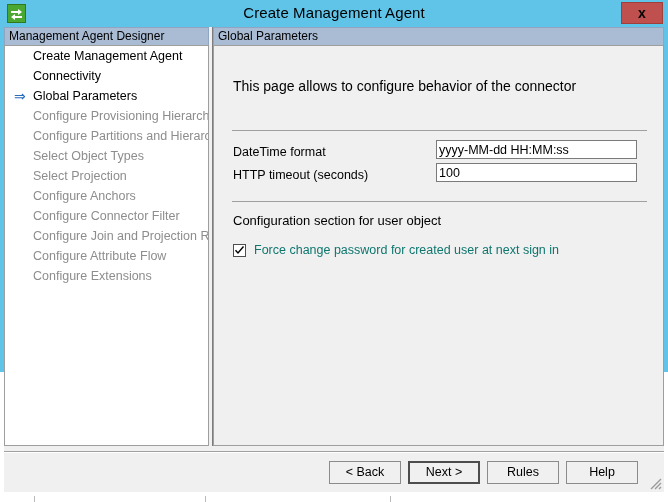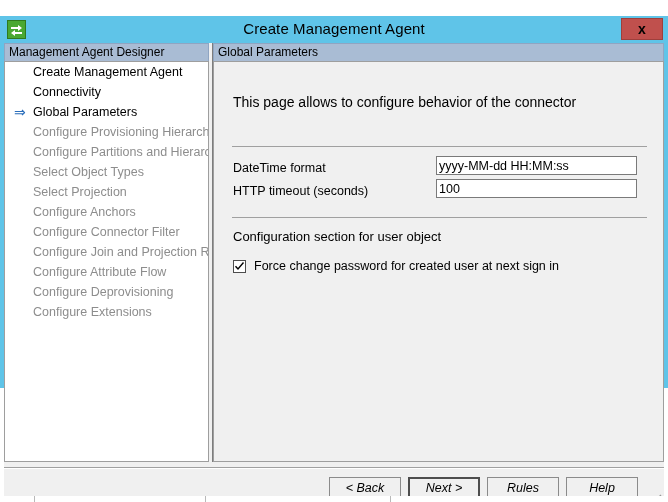--- a/index.html
+++ b/index.html
@@ -10,21 +10,21 @@
   body {
     width: 668px;
     height: 502px;
     overflow: hidden;
     font-family: "Liberation Sans", sans-serif;
   }
 
   
   .window {
     position: absolute;
-    left: 0; top: 16px;
+    left: 0; top: 0;
     width: 668px;
     height: 372px;
     background: #5fc4e8;
     box-sizing: border-box;
   }
 
   
   .titlebar {
     position: absolute;
     left: 0; top: 0;
@@ -237,21 +237,21 @@
     width: 13px; height: 13px;
     background: #ffffff;
     border: 1px solid #4d4d4d;
     box-sizing: border-box;
   }
   .chk-box svg { display: block; }
   .chk-label {
     position: absolute;
     left: 21px; top: 0;
     font-size: 12.5px;
-    color: #000000;
+    color: #0f766e;
     line-height: 15px;
   }
 
   
   .bottom-sep {
     position: absolute;
     left: 0; top: 424px;
     width: 660px; height: 1px;
     background: #a0a0a0;
   }
@@ -267,21 +267,20 @@
     width: 72px; height: 23px;
     background: #f0f0f0;
     border: 1px solid #8b8b8b;
     box-sizing: border-box;
     font-family: "Liberation Sans", sans-serif;
     font-size: 12.5px;
     color: #000;
     text-align: center;
     line-height: 21px;
     cursor: pointer;
-    font-style: italic;
   }
   .btn.default {
     border: 2px solid #4d4d4d;
     line-height: 19px;
   }
   .btn-back   { left: 325px; }
   .btn-next   { left: 404px; }
   .btn-cancel { left: 483px; }
   .btn-help   { left: 562px; }
 
@@ -330,21 +329,20 @@
           <div class="nav-item"><span>Connectivity</span></div>
           <div class="nav-item"><span class="arrow">⇒</span><span>Global Parameters</span></div>
           <div class="nav-item disabled"><span>Configure Provisioning Hierarchy</span></div>
           <div class="nav-item disabled"><span>Configure Partitions and Hierarchies</span></div>
           <div class="nav-item disabled"><span>Select Object Types</span></div>
           <div class="nav-item disabled"><span>Select Projection</span></div>
           <div class="nav-item disabled"><span>Configure Anchors</span></div>
           <div class="nav-item disabled"><span>Configure Connector Filter</span></div>
           <div class="nav-item disabled"><span>Configure Join and Projection Rules</span></div>
           <div class="nav-item disabled"><span>Configure Attribute Flow</span></div>
-          <div class="nav-item disabled"><span>Configure Deprovisioning</span></div>
           <div class="nav-item disabled"><span>Configure Extensions</span></div>
         </div>
     </div>
 
     <div class="splitter">
       <div class="splitter-bar"></div>
     </div>
 
     <div class="right-pane">
       <div class="right-header">Global Parameters</div>

